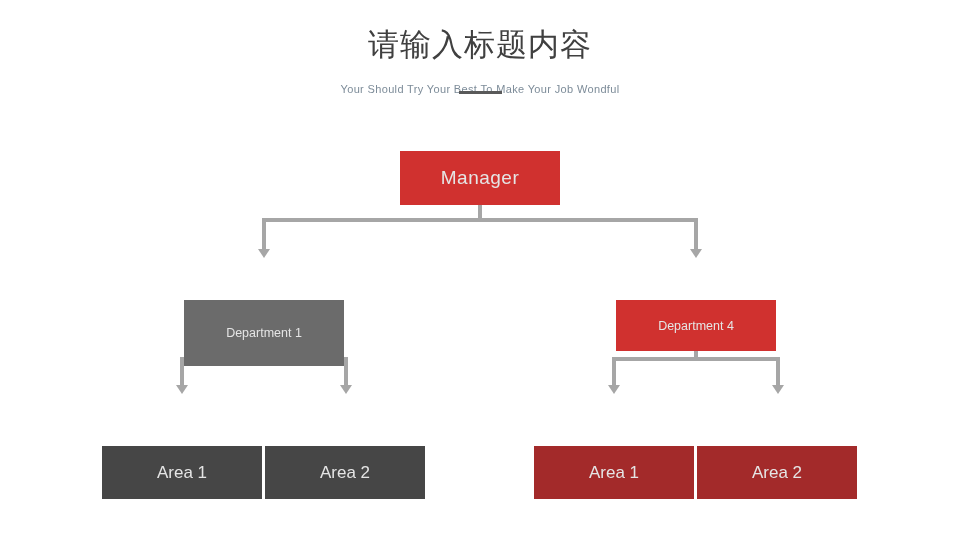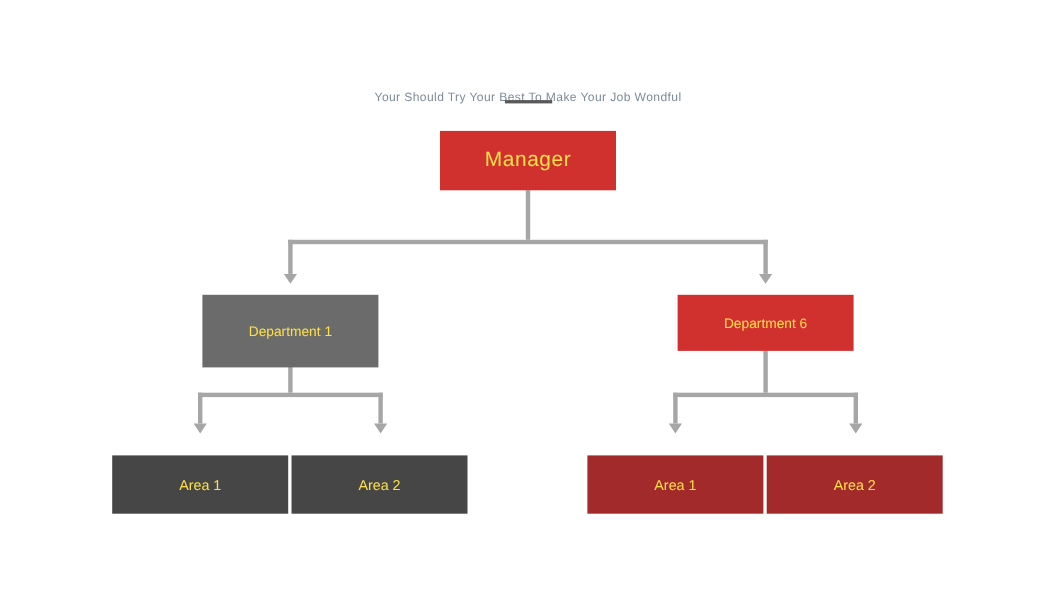--- a/index.html
+++ b/index.html
@@ -21,36 +21,36 @@
     font-size:11px;line-height:14px;color:#7d8c99;letter-spacing:.35px;margin-top:15px;
   }
   .divider{
     position:absolute;left:459px;top:91px;width:43px;height:3px;
     background:#595959;
   }
 
   
   .node{
     position:absolute;display:flex;align-items:center;justify-content:center;
-    color:#fde047;text-align:center;box-sizing:border-box;
+    color:#e5e5e5;text-align:center;box-sizing:border-box;margin-top:32px;
   }
   .node-manager{
     left:400px;top:119px;width:160px;height:54px;
     background:#d0312f;font-size:19px;letter-spacing:.5px;
   }
   .node-dept1{
     left:184px;top:268px;width:160px;height:66px;
     background:#6b6b6b;font-size:12.5px;
   }
   .node-dept2{
     left:616px;top:268px;width:160px;height:51px;
     background:#d0312f;font-size:12.5px;
   }
   .node-area{
-    top:414px;width:160px;height:53px;font-size:13px;
+    top:414px;width:160px;height:53px;font-size:17px;
   }
   .area-l1{left:102px;background:#464646;}
   .area-l2{left:265px;background:#464646;}
   .area-r1{left:534px;background:#a32a2a;}
   .area-r2{left:697px;background:#a32a2a;}
 
   
   .conn{position:absolute;background:#a6a6a6;}
   .vline{width:4px;}
   .hline{height:4px;}
@@ -83,20 +83,21 @@
   .c3-dropL  {left:612px;top:357px;height:28px;}
   .c3-dropR  {left:776px;top:357px;height:28px;}
   .c3-arrowL {left:608px;top:385px;}
   .c3-arrowR {left:772px;top:385px;}
 </style>
 </head>
 <body>
 
 <div class="slide">
 
+  <div class="title">请输入标题内容</div>
   <div class="subtitle">Your Should Try Your Best To Make Your Job Wondful</div>
   <div class="divider"></div>
 
   <div class="conn vline c1-stem"></div>
   <div class="conn hline c1-bus"></div>
   <div class="conn vline c1-dropL"></div>
   <div class="conn vline c1-dropR"></div>
   <div class="arrow c1-arrowL"></div>
   <div class="arrow c1-arrowR"></div>
 
@@ -111,21 +112,21 @@
   <div class="conn hline c3-bus"></div>
   <div class="conn vline c3-dropL"></div>
   <div class="conn vline c3-dropR"></div>
   <div class="arrow c3-arrowL"></div>
   <div class="arrow c3-arrowR"></div>
 
   <div class="node node-manager">Manager</div>
 
   <div class="node node-dept1">Department 1</div>
 
-  <div class="node node-dept2">Department 6</div>
+  <div class="node node-dept2">Department 4</div>
 
   <div class="node node-area area-l1">Area 1</div>
 
   <div class="node node-area area-l2">Area 2</div>
 
   <div class="node node-area area-r1">Area 1</div>
 
   <div class="node node-area area-r2">Area 2</div>
 
 </div>

